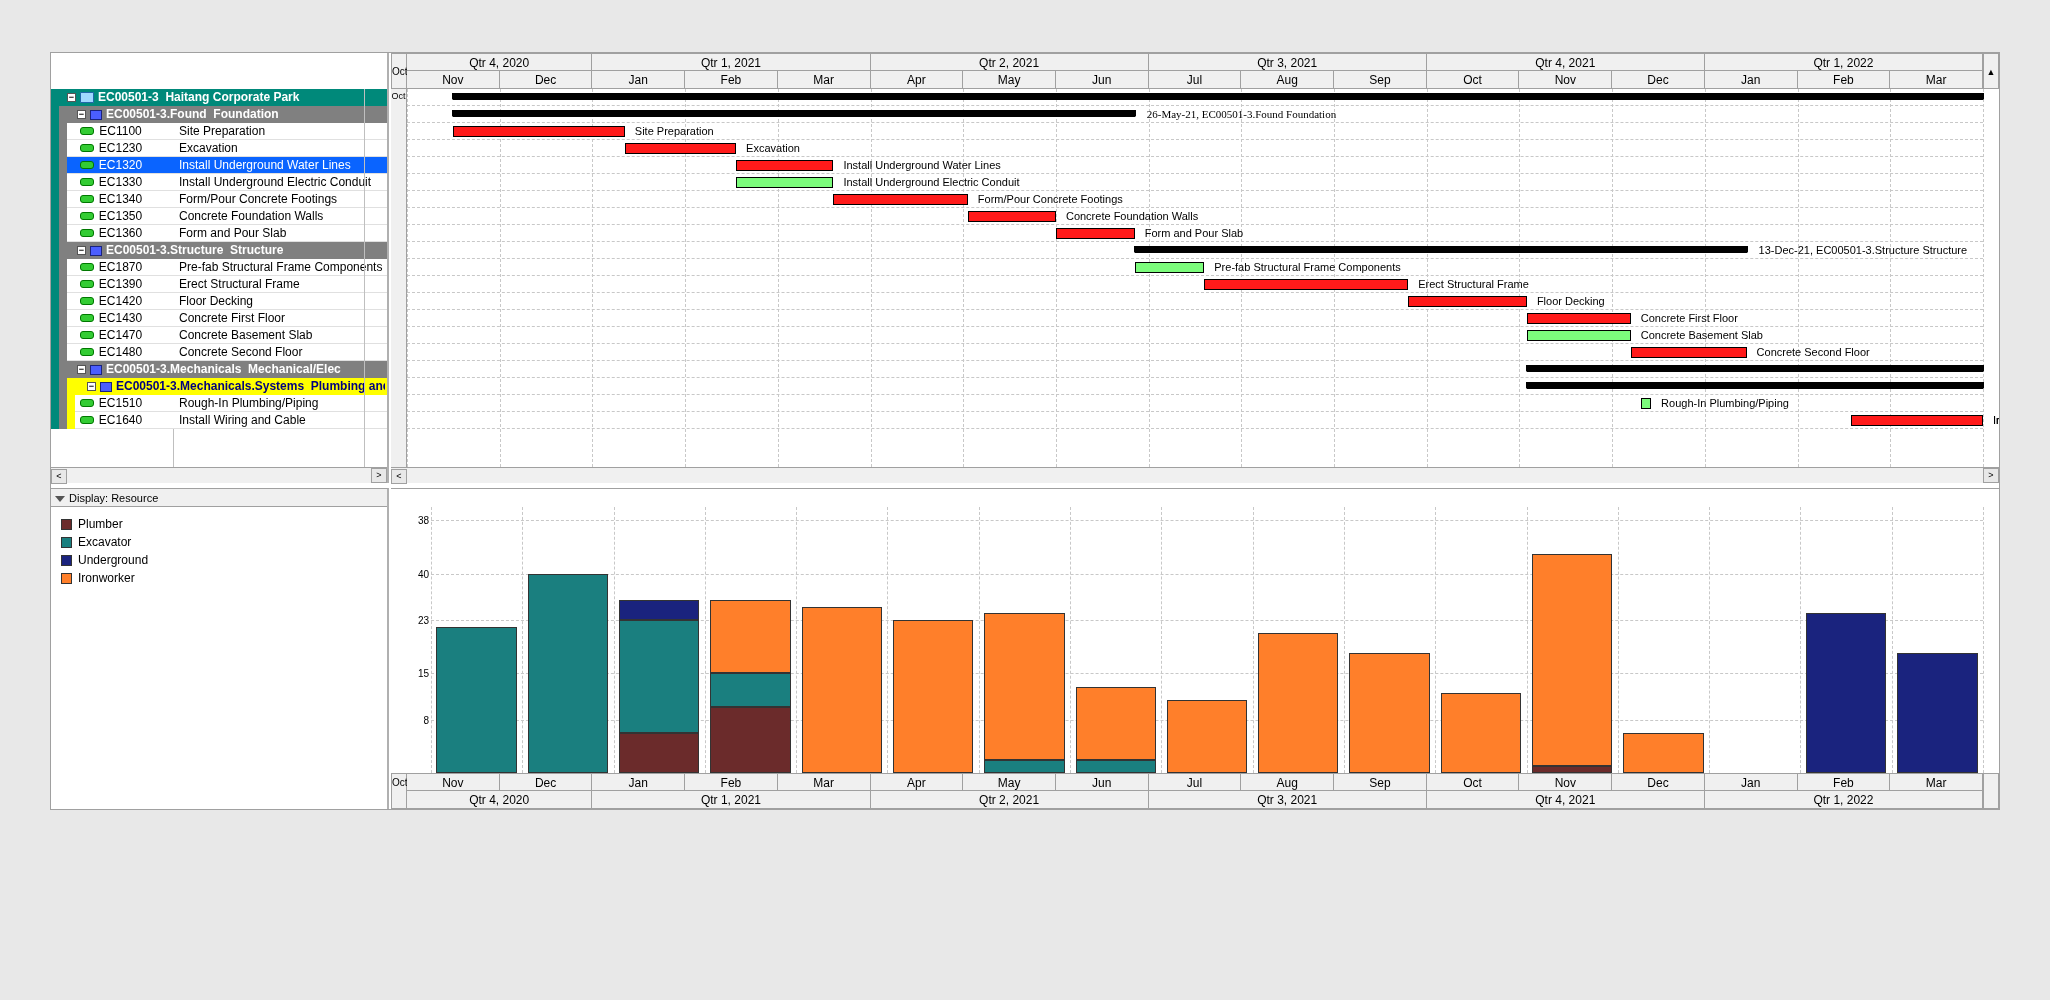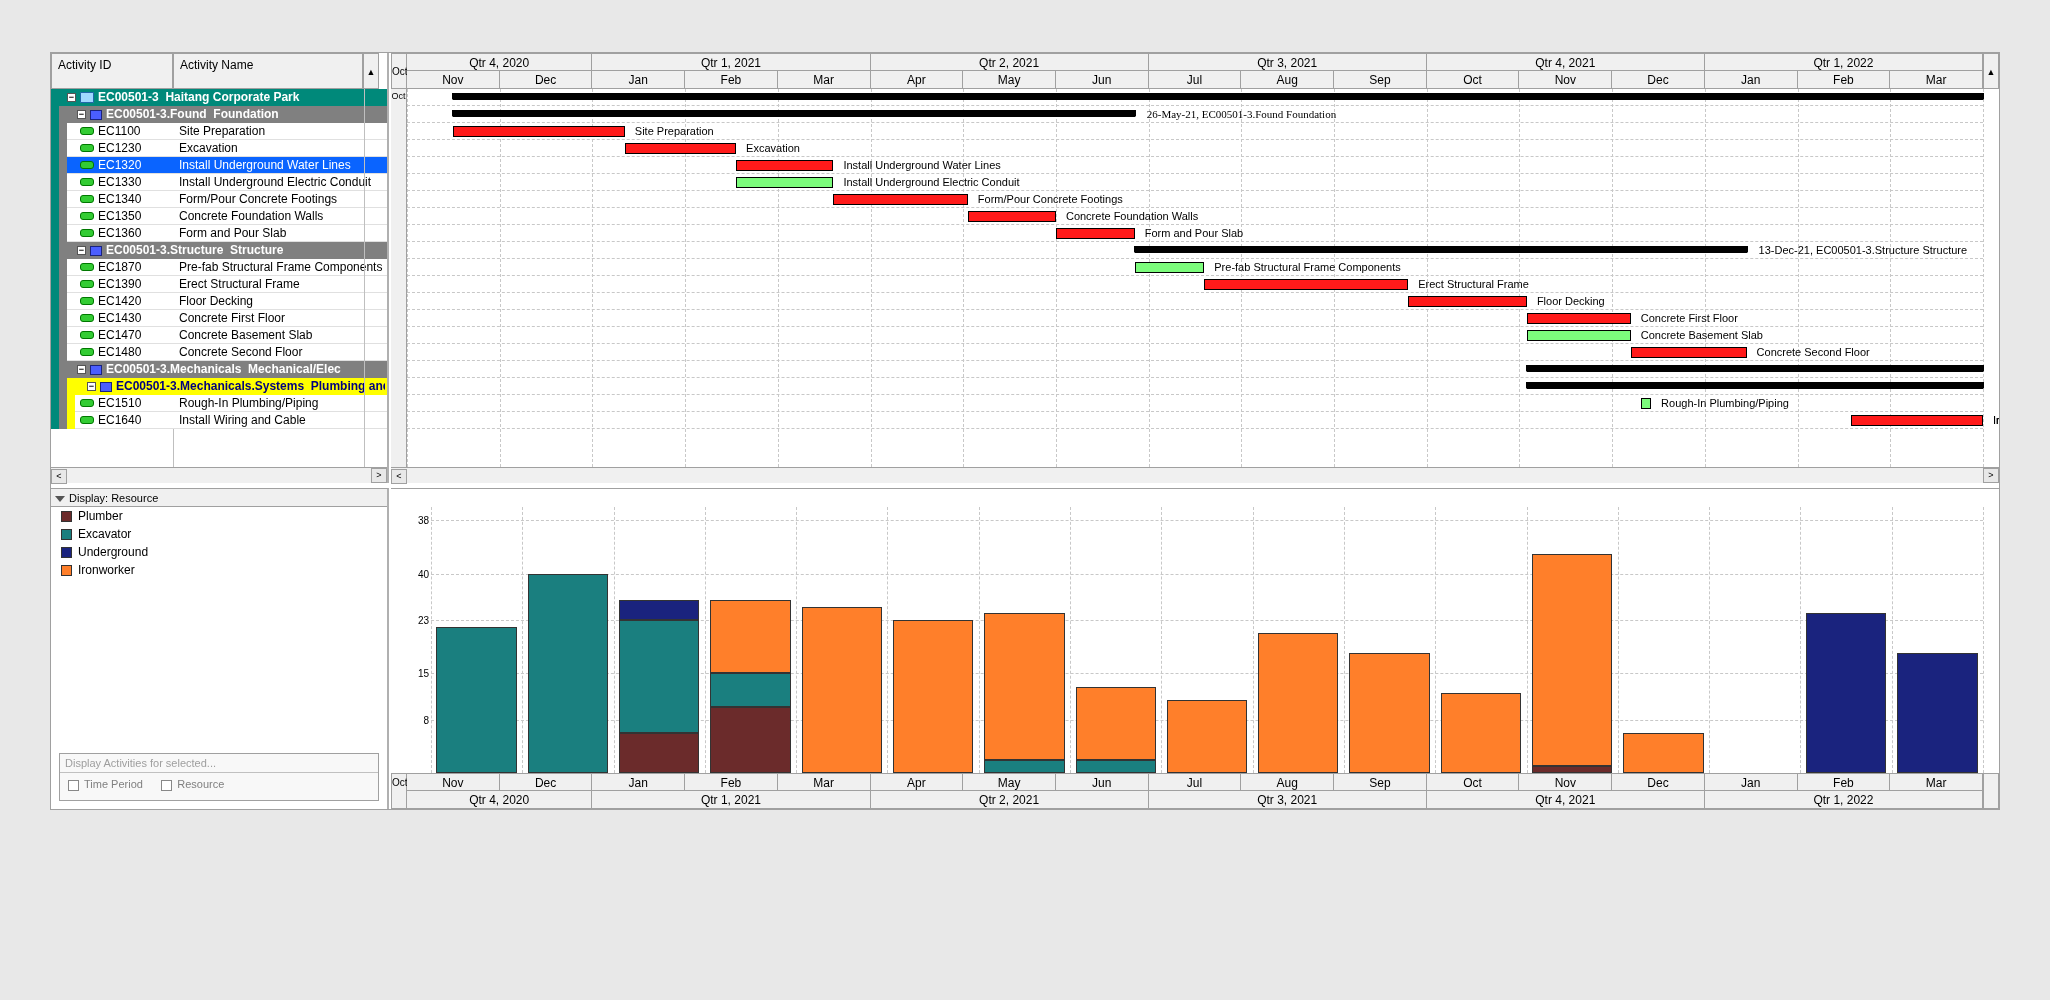--- a/index.html
+++ b/index.html
@@ -28,21 +28,21 @@
   .wbs-root{background:#00897A;color:#fff;font-weight:bold;}
   .wbs-root .lbl{position:absolute;left:16px;}
   .wbs-grp{background:#808080;color:#fff;font-weight:bold;}
   .wbs-grp .lbl{position:absolute;left:26px;white-space:nowrap;overflow:hidden;right:2px;}
   .wbs-sub{background:#FFFF00;color:#00007F;font-weight:bold;}
   .wbs-sub .lbl{position:absolute;left:36px;white-space:nowrap;overflow:hidden;right:2px;}
   .box{display:inline-block;width:9px;height:9px;border:1px solid #555;background:#fff;color:#000;line-height:7px;font-size:9px;text-align:center;vertical-align:middle;margin-right:4px;}
   .folder{display:inline-block;width:14px;height:11px;background:#A0D8FF;border:1px solid #2266AA;border-radius:1px;margin-right:4px;vertical-align:middle;}
   .bluesq{display:inline-block;width:12px;height:10px;background:#4B5EFF;border:1px solid #1A237E;vertical-align:middle;margin-right:4px;}
   .act{background:#fff;border-bottom:1px solid #E0E0E0;}
-  .act .id{position:absolute;left:47px;width:75px;text-align:left;}
+  .act .id{position:absolute;left:32px;width:75px;text-align:center;}
   .act .nm{position:absolute;left:128px;right:2px;overflow:hidden;}
   .act.sel{background:#0A64FF;color:#fff;}
   .act .bar-stripe{position:absolute;left:0;top:0;width:20px;height:17px;}
   .pill{display:inline-block;width:14px;height:8px;background:#33CC33;border:1px solid #007700;border-radius:3px;vertical-align:middle;position:absolute;left:29px;top:4px;}
   .hscroll{position:absolute;left:0;bottom:0;right:0;height:16px;background:#F0F0F0;border-top:1px solid #A0A0A0;}
   .hscroll .arr{display:inline-block;width:16px;height:15px;border:1px solid #A0A0A0;text-align:center;line-height:13px;font-size:9px;background:#E8E8E8;}
   .hscroll .arr.r{float:right;}
 
   
   .gantt-head{height:36px;position:relative;border-bottom:1px solid #A0A0A0;}
@@ -63,21 +63,21 @@
   .taskbar{position:absolute;height:11px;background:#FF1A1A;border:1px solid #000;}
   .taskbar.green{background:#7CFC7C;}
   .tlabel{position:absolute;font-size:11px;white-space:nowrap;}
   .gantt-pane .hscroll{position:absolute;}
 
   
   .res-pane{position:absolute;left:0;top:0;width:338px;height:100%;border-right:2px solid #B0B0B0;border-top:1px solid #A0A0A0;background:#fff;}
   .chart-pane{position:absolute;left:340px;top:0;right:0;height:100%;border-top:1px solid #A0A0A0;background:#fff;}
   .panel-head{height:18px;border-bottom:1px solid #A0A0A0;background:#F0F0F0;line-height:18px;padding-left:4px;font-size:11px;}
   .panel-head .tri{display:inline-block;width:0;height:0;border-left:5px solid transparent;border-right:5px solid transparent;border-top:6px solid #555;margin-right:4px;vertical-align:middle;}
-  .legend{padding:0 10px;}
+  .legend{padding:8px 10px;}
   .legend .li{height:18px;line-height:18px;}
   .legend .sw{display:inline-block;width:11px;height:11px;border:1px solid #333;margin-right:6px;vertical-align:middle;}
   .opts{position:absolute;left:8px;right:8px;bottom:8px;height:48px;border:1px solid #A0A0A0;background:#F8F8F8;}
   .opts .ph{color:#9E9E9E;font-size:11px;padding:3px 5px;border-bottom:1px solid #C0C0C0;}
   .opts .chk-row{padding:5px 8px;color:#808080;font-size:11px;}
   .chk{display:inline-block;width:11px;height:11px;border:1px solid #888;background:#fff;margin-right:5px;vertical-align:middle;}
 
   .chart-body{position:absolute;left:0;right:0;top:18px;bottom:36px;}
   .chart-body .yaxis{position:absolute;left:16px;top:0;width:24px;height:100%;}
   .chart-body .yaxis span{position:absolute;font-size:10px;right:2px;transform:translateY(-50%);}
@@ -94,23 +94,20 @@
 </style>
 </head>
 <body>
 
 <div class="viewport">
   <div class="window">
 
     <div class="top-area">
 
       <div class="act-pane">
-        <div class="act-head">
-          <span class="cell id">Activity ID</span><span class="cell name">Activity Name</span><span class="scroll-up">▲</span>
-        </div>
         <div class="act-rows" id="act-rows">
             <div class="row wbs-root" style="top: 0px; position: absolute; left: 0px; right: 0px;">
               <span class="lbl"><span class="box">−</span><span class="folder"></span>EC00501-3&nbsp;&nbsp;Haitang Corporate Park</span>
             </div>
             <div class="row wbs-grp" style="top: 17px; position: absolute; left: 0px; right: 0px;">
               <span class="stripe" style="background:#00897A"></span>
               <span class="lbl"><span class="box">−</span><span class="bluesq"></span>EC00501-3.Found&nbsp;&nbsp;Foundation</span>
             </div>
             <div class="row act" style="top: 34px; position: absolute; left: 0px; right: 0px;">
               <span class="bar-stripe" style="background:linear-gradient(to right,#00897A 0 8px,#808080 8px 16px);width:16px"></span>
@@ -342,28 +339,20 @@
 
     <div class="bottom-area">
       <div class="res-pane">
         <div class="panel-head"><span class="tri"></span><span>Display: Resource</span></div>
         <div class="legend" id="legend">
             <div class="li"><span class="sw" style="background:#6B2B2B"></span><span>Plumber</span></div>
             <div class="li"><span class="sw" style="background:#1A7F7F"></span><span>Excavator</span></div>
             <div class="li"><span class="sw" style="background:#1A237E"></span><span>Underground</span></div>
             <div class="li"><span class="sw" style="background:#FF7F2A"></span><span>Ironworker</span></div>
           </div>
-        <div class="opts">
-          <div class="ph">Display Activities for selected...</div>
-          <div class="chk-row">
-            <span class="chk"></span><span>Time Period</span>
-            &nbsp;&nbsp;&nbsp;&nbsp;
-            <span class="chk"></span><span>Resource</span>
-          </div>
-        </div>
       </div>
 
       <div class="chart-pane">
         <div class="chart-body">
           <div class="yaxis" id="yaxis">
               <span style="top: 80%;">8</span>
               <span style="top: 62.5%;">15</span>
               <span style="top: 42.5%;">23</span>
               <span style="top: 25%;">40</span>
               <span style="top: 5%;">38</span>

